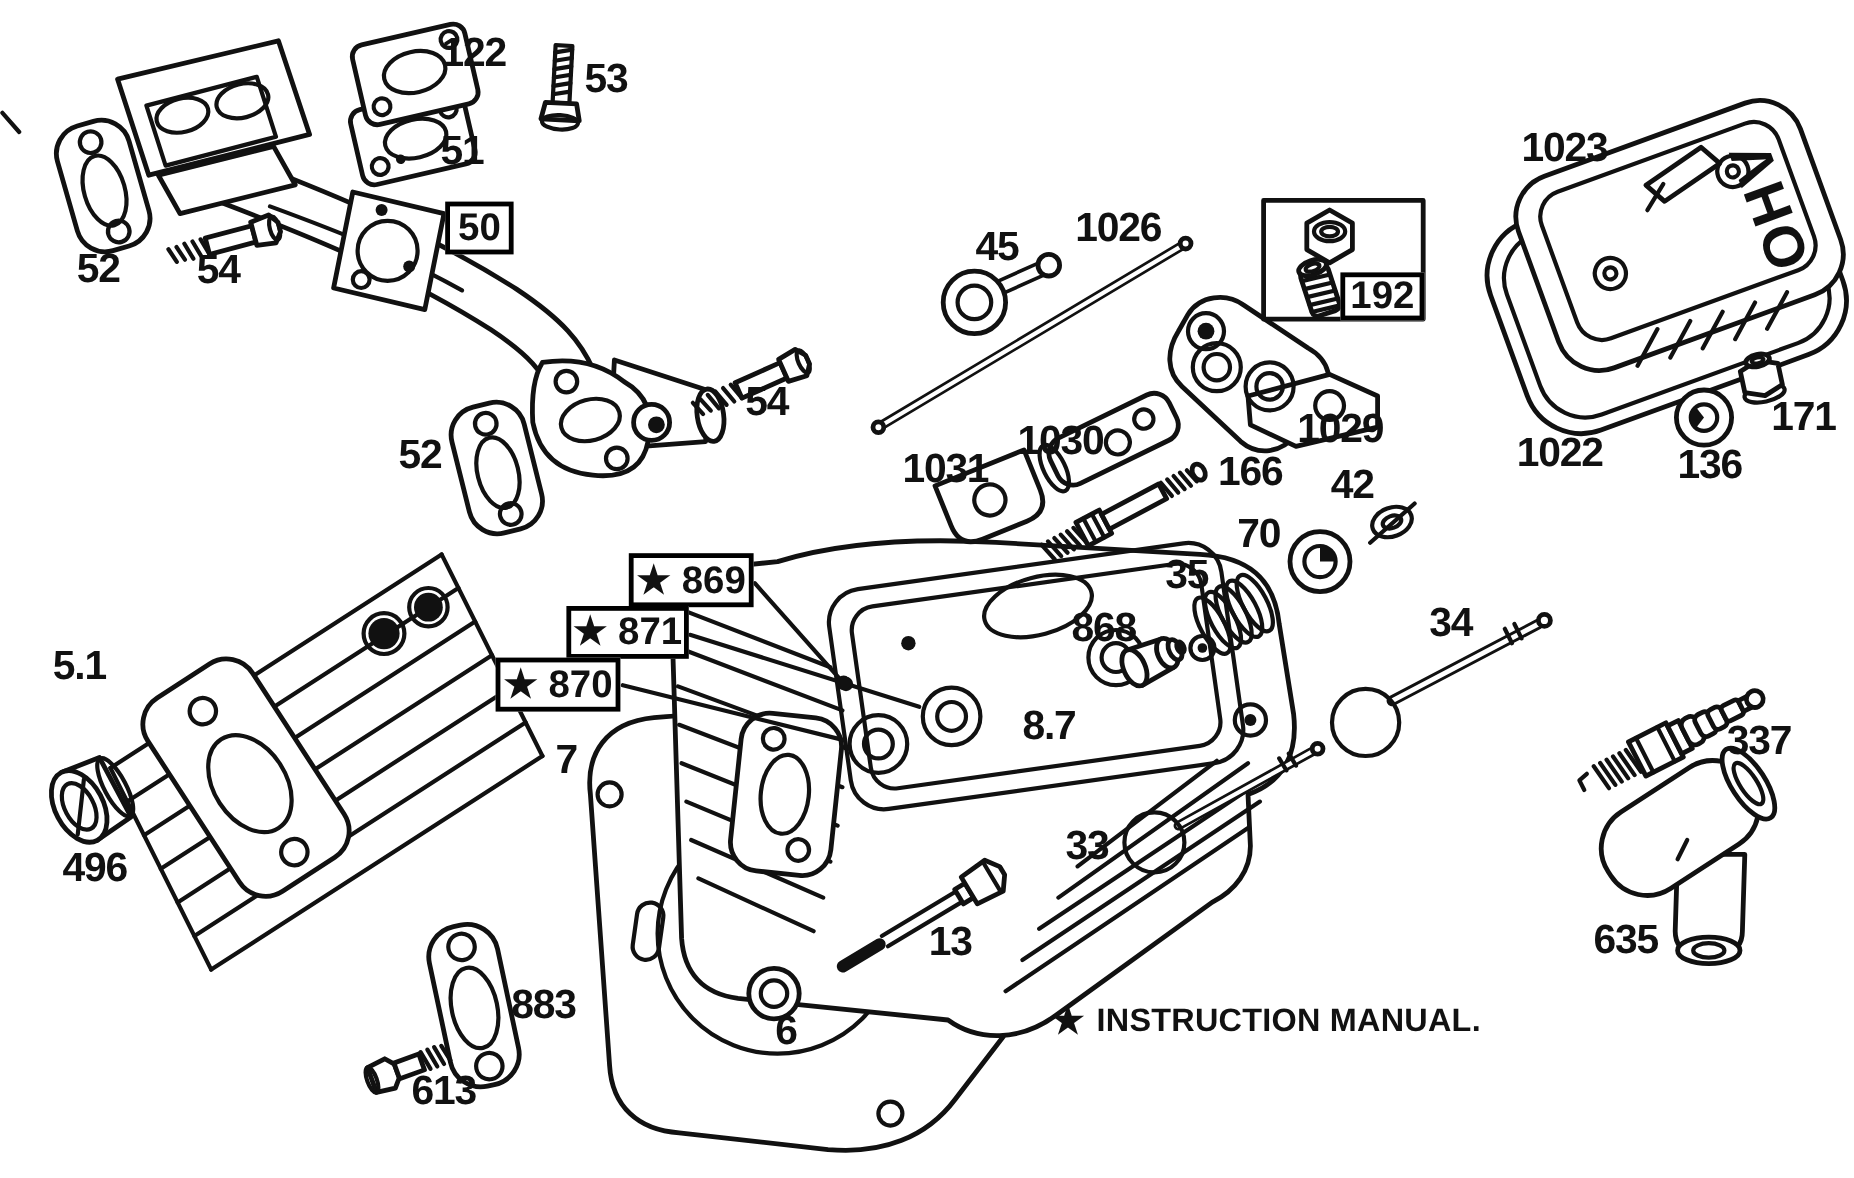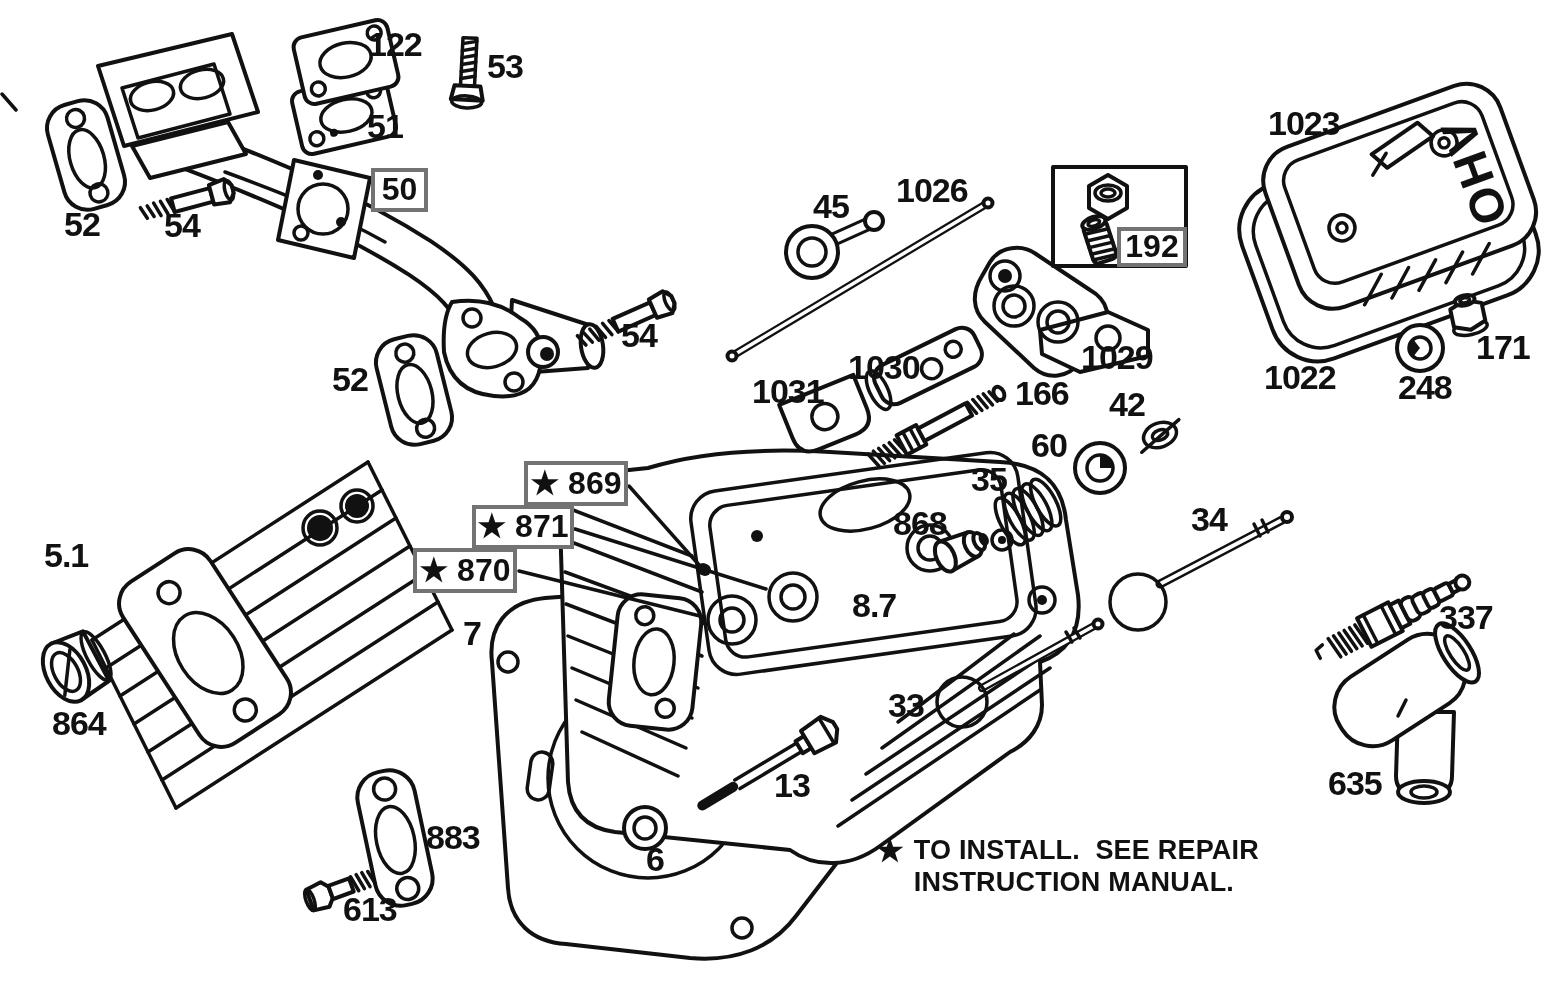--- a/index.html
+++ b/index.html
@@ -4,21 +4,21 @@
 <style>
   html,body{margin:0;padding:0;background:#fff;}
   .stage{position:relative;width:1545px;height:982px;background:#fff;overflow:hidden;
          font-family:"Liberation Sans",sans-serif;color:#111;}
   svg{position:absolute;left:0;top:0;}
   .s{stroke:#111;fill:none;stroke-width:3.5;stroke-linecap:round;stroke-linejoin:round;}
   .sf{stroke:#111;fill:#fff;stroke-width:4;stroke-linecap:round;stroke-linejoin:round;}
   .blk{fill:#111;stroke:none;}
   .lbl{position:absolute;font-weight:800;font-size:34px;line-height:1.05;
        letter-spacing:-1px;white-space:nowrap;color:#111;}
-  .boxed{border:4px solid #737373;background:#fff;display:flex;align-items:center;
+  .boxed{border:4px solid #000000;background:#fff;display:flex;align-items:center;
          justify-content:center;font-size:32px;letter-spacing:0;box-sizing:border-box;}
   .legend{position:absolute;display:flex;gap:10px;font-weight:800;}
   .legend .star{font-size:31px;line-height:33px;}
   .legend-lines{font-size:27px;line-height:32px;letter-spacing:0.2px;font-weight:800;}
 </style>
 </head>
 <body>
 
 <div class="stage">
 
@@ -388,44 +388,43 @@
 <div class="lbl" style="left:332px;top:362px;">52</div>
 <div class="lbl" style="left:621px;top:318px;">54</div>
 <div class="lbl" style="left:813px;top:189px;">45</div>
 <div class="lbl" style="left:896px;top:173px;">1026</div>
 <div class="lbl boxed" style="left:1117px;top:227px;width:70px;height:40px;">192</div>
 <div class="lbl" style="left:848px;top:306px;margin-top:44px;">1030</div>
 <div class="lbl" style="left:752px;top:354px;margin-top:20px;">1031</div>
 <div class="lbl" style="left:1081px;top:340px;">1029</div>
 <div class="lbl" style="left:1015px;top:376px;">166</div>
 <div class="lbl" style="left:1109px;top:387px;">42</div>
-<div class="lbl" style="left:1031px;top:428px;">60</div>
+<div class="lbl" style="left:1031px;top:428px;">70</div>
 <div class="lbl" style="left:971px;top:462px;">35</div>
 <div class="lbl" style="left:893px;top:506px;">868</div>
 <div class="lbl" style="left:1191px;top:502px;">34</div>
 <div class="lbl" style="left:1268px;top:106px;">1023</div>
 <div class="lbl" style="left:1264px;top:360px;">1022</div>
-<div class="lbl" style="left:1398px;top:370px;">248</div>
+<div class="lbl" style="left:1398px;top:370px;">136</div>
 <div class="lbl" style="left:1476px;top:330px;">171</div>
 <div class="lbl" style="left:44px;top:538px;">5.1</div>
-<div class="lbl" style="left:52px;top:706px;">864</div>
+<div class="lbl" style="left:52px;top:706px;">496</div>
 <div class="lbl boxed" style="left:524px;top:461px;width:104px;height:45px;">★ 869</div>
 <div class="lbl boxed" style="left:472px;top:505px;width:102px;height:44px;">★ 871</div>
 <div class="lbl boxed" style="left:413px;top:548px;width:104px;height:45px;">★ 870</div>
 <div class="lbl" style="left:463px;top:616px;">7</div>
 <div class="lbl" style="left:852px;top:588px;">8.7</div>
 <div class="lbl" style="left:888px;top:688px;">33</div>
 <div class="lbl" style="left:1439px;top:600px;">337</div>
 <div class="lbl" style="left:1328px;top:766px;">635</div>
 <div class="lbl" style="left:774px;top:768px;">13</div>
 <div class="lbl" style="left:426px;top:820px;">883</div>
 <div class="lbl" style="left:646px;top:842px;">6</div>
 <div class="lbl" style="left:343px;top:892px;">613</div>
 
 <div class="legend" style="left:876px;top:834px;">
   <span class="star">★</span>
   <div class="legend-lines">
-    <div>TO INSTALL.&nbsp; SEE REPAIR</div>
     <div>INSTRUCTION MANUAL.</div>
   </div>
 </div>
 
 </div>
 
 </body></html>

